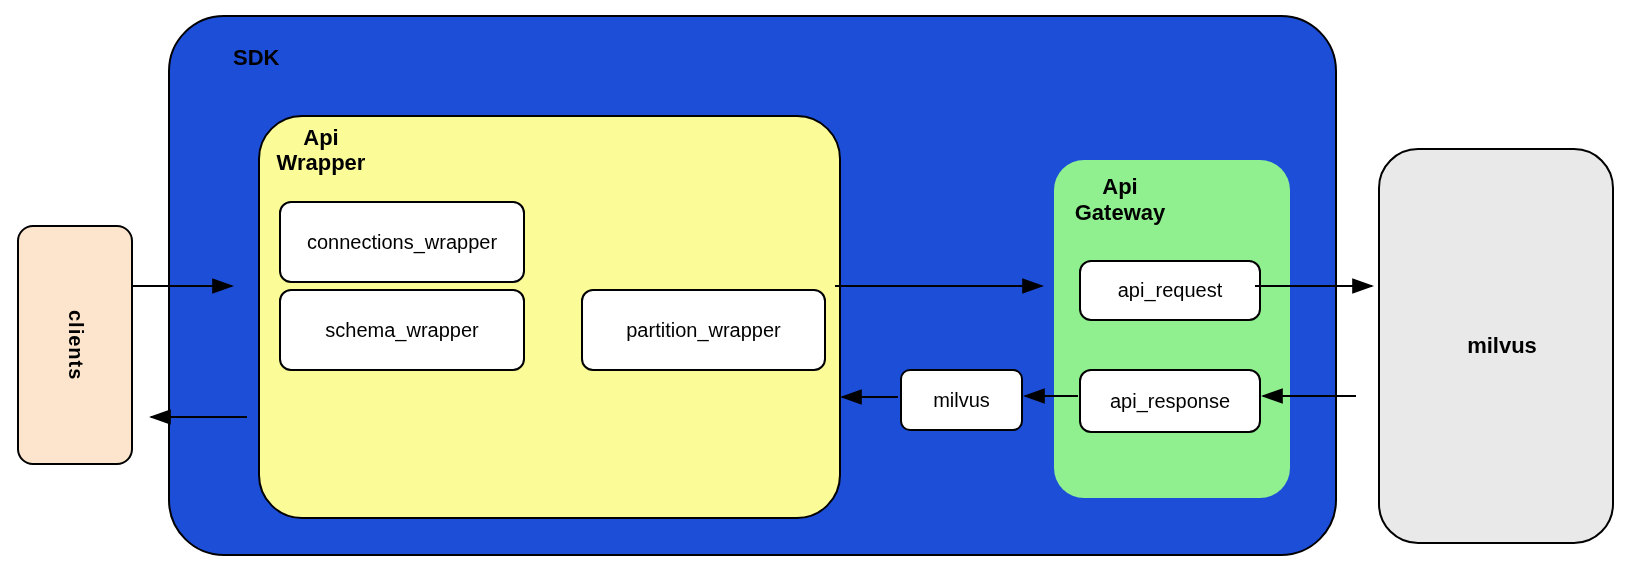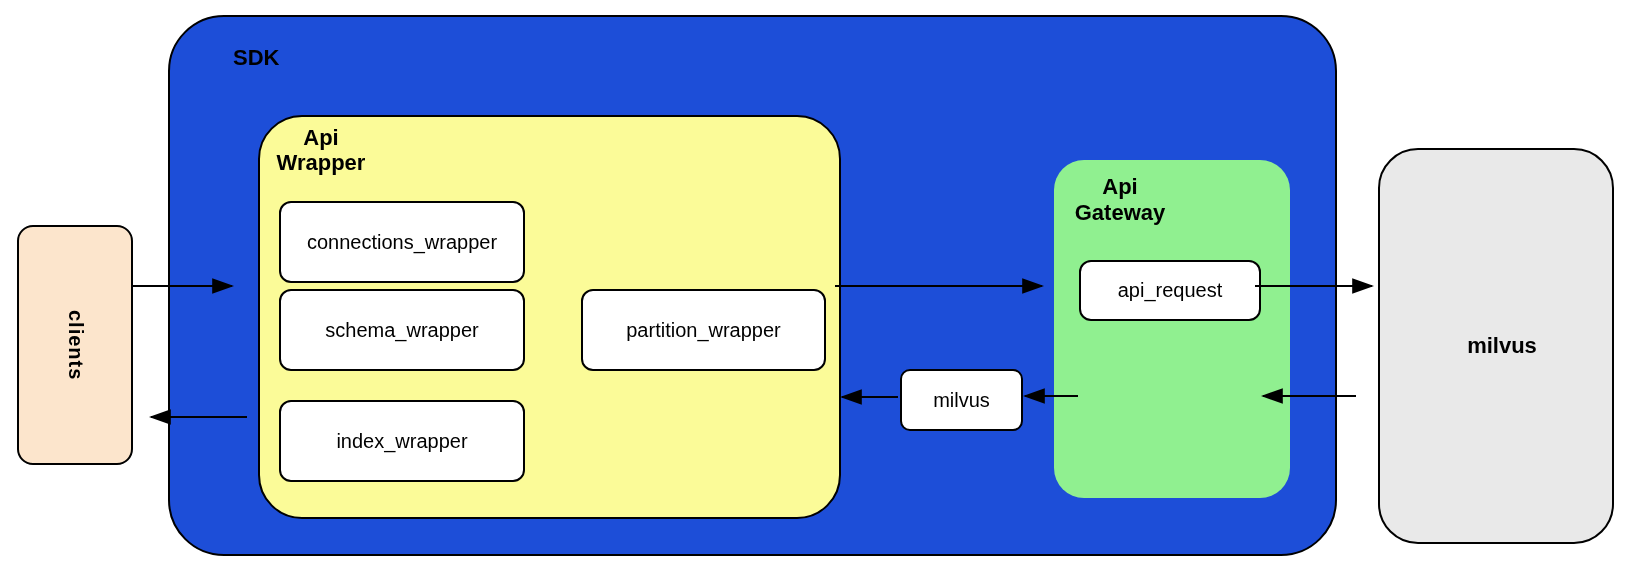--- a/index.html
+++ b/index.html
@@ -101,34 +101,34 @@
 Wrapper</span>
       <div class="box w c1 r1">
         <span>connections_wrapper</span>
       </div>
       <div class="box w c1 r2">
         <span>schema_wrapper</span>
       </div>
       <div class="box w c2 r2">
         <span>partition_wrapper</span>
       </div>
-      <div class="box w c1 r3">
-        <span>index_wrapper</span>
-      </div>
     </div>
 
     <div class="box checker">
       <span>milvus</span>
     </div>
 
     <div class="api-gateway">
       <span class="api-gateway-label">Api
 Gateway</span>
       <div class="box api-request">
         <span>api_request</span>
+      </div>
+      <div class="box api-response">
+        <span>api_response</span>
       </div>
     </div>
   </div>
 
   <div class="node milvus">
     <span>milvus</span>
   </div>
 
   <svg class="arrows" width="1634" height="574" viewBox="0 0 1634 574">
     <defs>

